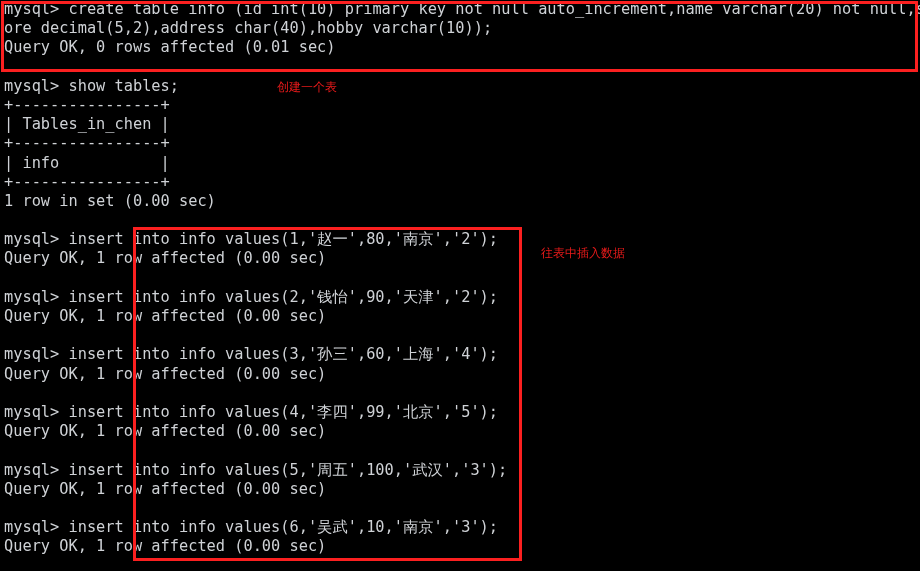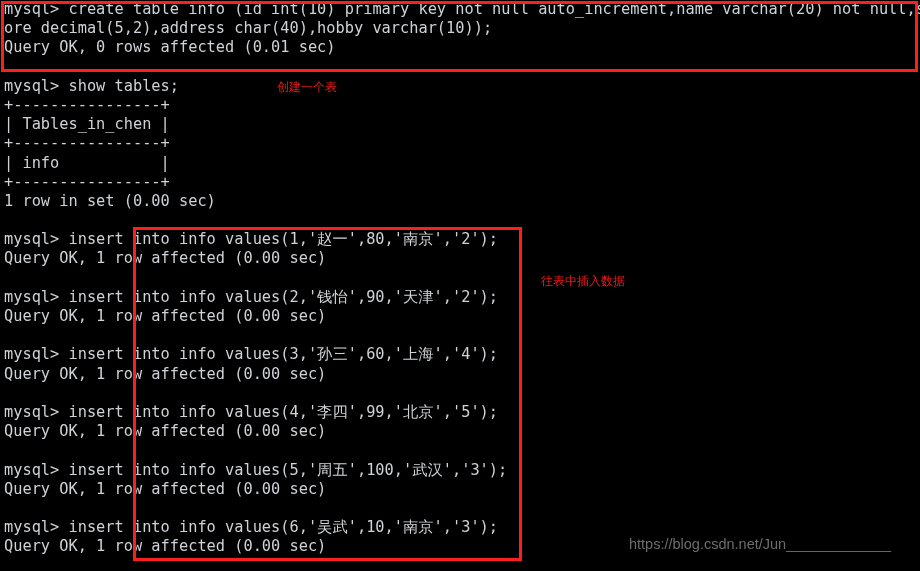--- a/index.html
+++ b/index.html
@@ -66,21 +66,20 @@
     white-space: nowrap;
     z-index: 4;
   }
   #annot-create {
     left: 277px;
     top: 78px;
   }
   #annot-insert {
     left: 541px;
     top: 244px;
-    margin-top: 28px;
   }
   
   #watermark {
     position: absolute;
     left: 629px;
     top: 536px;
     color: #6d6d6d;
     font-family: "Liberation Sans", "DejaVu Sans", sans-serif;
     font-size: 14.5px;
     white-space: nowrap;
@@ -94,15 +93,14 @@
 
   <div class="term" id="terminal-output"><div class="line">mysql&gt; create table info (id int(10) primary key not null auto_increment,name varchar(20) not null,sc</div><div class="line">ore decimal(5,2),address char(40),hobby varchar(10));</div><div class="line">Query OK, 0 rows affected (0.01 sec)</div><div class="blank"></div><div class="line">mysql&gt; show tables;</div><div class="line">+----------------+</div><div class="line">| Tables_in_chen |</div><div class="line">+----------------+</div><div class="line">| info           |</div><div class="line">+----------------+</div><div class="line">1 row in set (0.00 sec)</div><div class="blank"></div><div class="line">mysql&gt; insert into info values(1,'赵一',80,'南京','2');</div><div class="line">Query OK, 1 row affected (0.00 sec)</div><div class="blank"></div><div class="line">mysql&gt; insert into info values(2,'钱怡',90,'天津','2');</div><div class="line">Query OK, 1 row affected (0.00 sec)</div><div class="blank"></div><div class="line">mysql&gt; insert into info values(3,'孙三',60,'上海','4');</div><div class="line">Query OK, 1 row affected (0.00 sec)</div><div class="blank"></div><div class="line">mysql&gt; insert into info values(4,'李四',99,'北京','5');</div><div class="line">Query OK, 1 row affected (0.00 sec)</div><div class="blank"></div><div class="line">mysql&gt; insert into info values(5,'周五',100,'武汉','3');</div><div class="line">Query OK, 1 row affected (0.00 sec)</div><div class="blank"></div><div class="line">mysql&gt; insert into info values(6,'吴武',10,'南京','3');</div><div class="line">Query OK, 1 row affected (0.00 sec)</div></div>
 
   <div class="redbox" id="box-create"></div>
   <div class="redbox" id="box-insert"></div>
 
   <div class="annot" id="annot-create">创建一个表</div>
 
   <div class="annot" id="annot-insert">往表中插入数据</div>
 
-  <div id="watermark">https://blog.csdn.net/Jun_____________</div>
 
 </div>
 
 </body></html>

